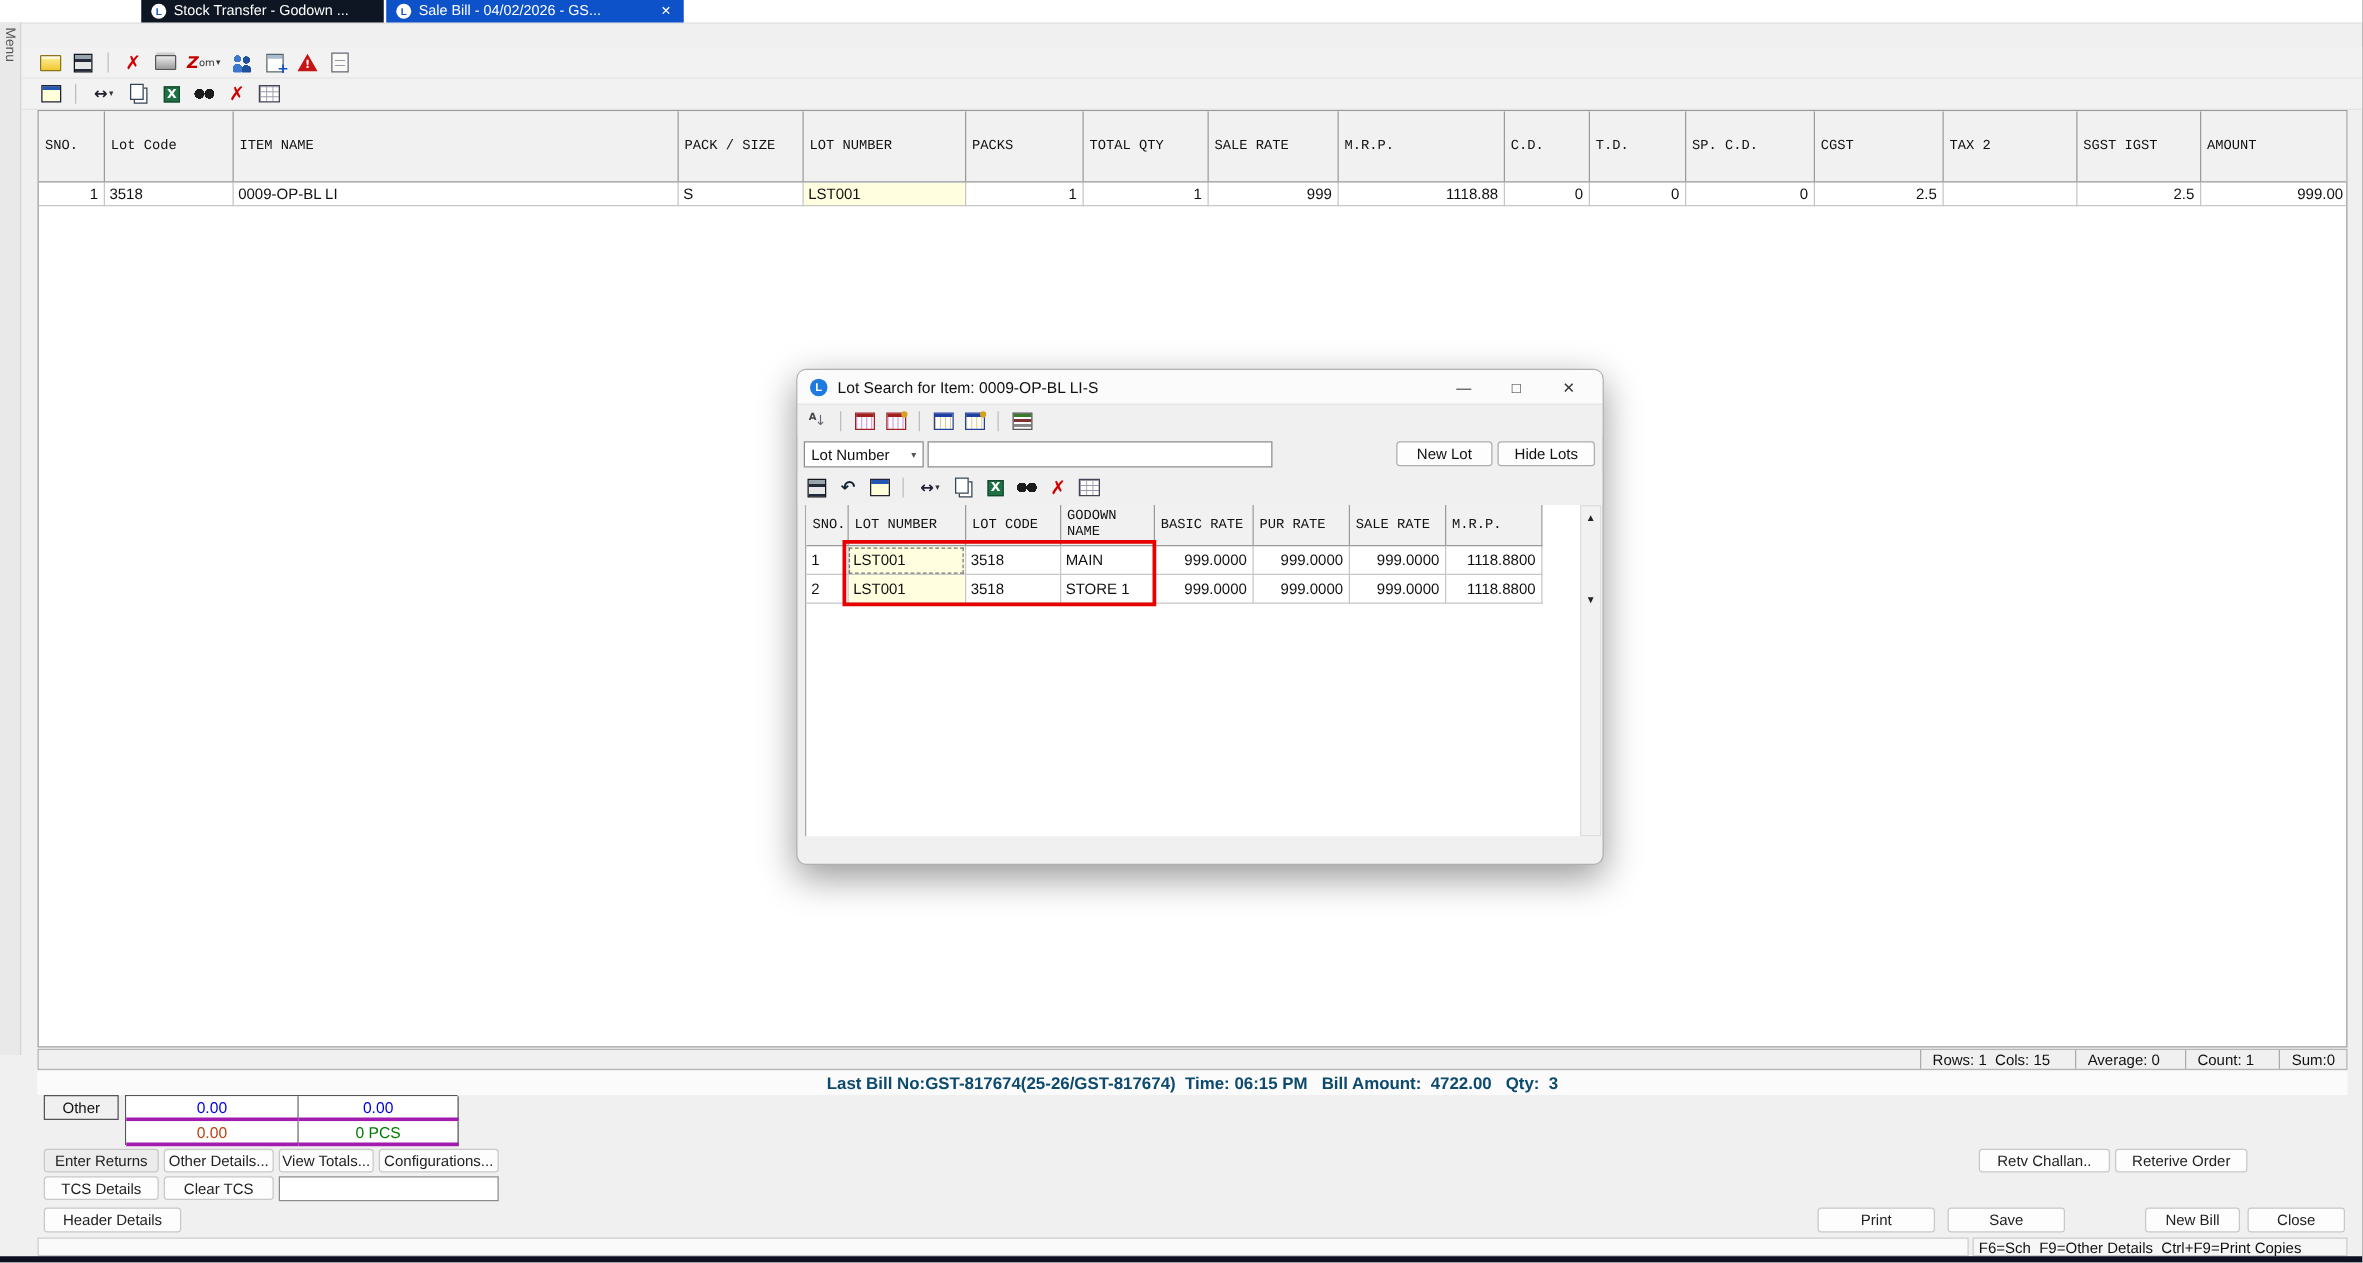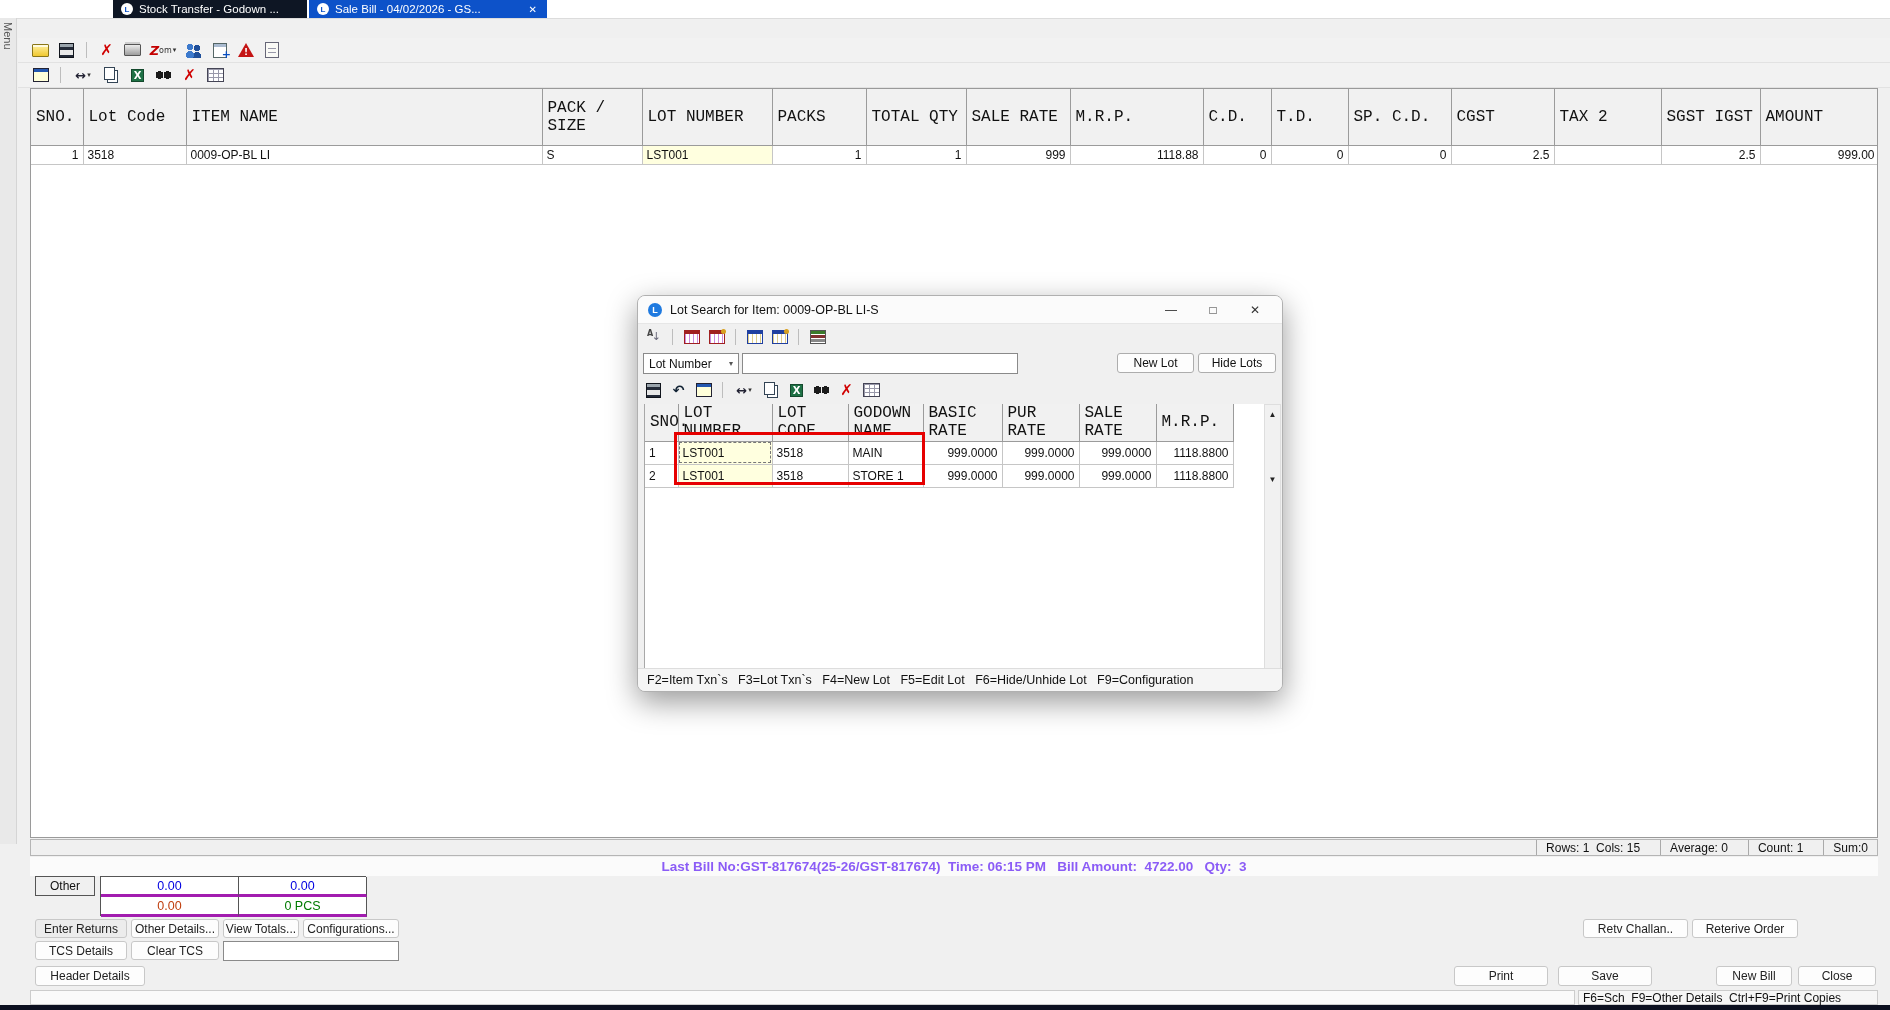--- a/index.html
+++ b/index.html
@@ -80,34 +80,34 @@
         background-size:100% 100%,4px 100%;}
   .icon-table-red-star::after,.icon-table-blue-star::after{content:"";position:absolute;right:1px;top:1px;width:5px;height:5px;
         background:#d8a020;border-radius:50%;}
   .icon-list::before{content:"";width:14px;height:12px;border:1px solid #555;
         background:linear-gradient(180deg,#3a7a2a 0 3px,#fff 3px 4px,#803030 4px 7px,#fff 7px 8px,#888 8px 11px,#fff 11px);}
 
   
   .gridbox{position:absolute;left:30px;top:88px;width:1848px;height:750px;background:#fff;border:1px solid #9a9a9a;box-sizing:border-box;overflow:hidden;}
   table.grid{border-collapse:collapse;table-layout:fixed;}
   table.grid th{background:#f1f1f1;border-right:1px solid #9b9b9b;border-bottom:1px solid #9b9b9b;
-        font-family:"Liberation Mono","DejaVu Sans Mono",monospace;font-weight:normal;font-size:16px;
+        font-family:"Liberation Mono","DejaVu Sans Mono",monospace;font-weight:normal;font-size:11px;
         text-align:left;padding:0 5px;vertical-align:middle;}
   table.grid td{border-right:1px solid #c6c6c6;border-bottom:1px solid #c6c6c6;padding:0 4px;
         font-size:12px;white-space:nowrap;overflow:hidden;}
   .maingrid th{height:56px;} .maingrid td{height:18px;}
   td.num{text-align:right;} td.hl{background:#ffffdf;}
   td.focus{outline:1px dashed #777;outline-offset:-2px;}
 
   
   .gridstatus{position:absolute;left:30px;top:839px;width:1848px;height:17px;background:#f0f0f0;border:1px solid #b5b5b5;
         box-sizing:border-box;display:flex;justify-content:flex-end;align-items:center;font-size:12px;gap:11px;}
   .gridstatus .cell{border-left:1px solid #aaa;padding:0 9px;height:100%;display:flex;align-items:center;white-space:pre;}
   .lastbill{position:absolute;left:30px;top:857px;width:1848px;height:19px;background:#fbfbfb;display:flex;
-        align-items:center;justify-content:center;color:#8b5cf6;font-weight:bold;font-size:13.5px;white-space:pre;}
+        align-items:center;justify-content:center;color:#0c4a6e;font-weight:bold;font-size:13.5px;white-space:pre;}
 
   
   .totals-label{position:absolute;left:35px;top:876px;width:60px;height:20px;border:1px solid #555;background:#f0f0f0;
         display:flex;align-items:center;justify-content:center;font-size:12px;box-sizing:border-box;}
   .totals-table{position:absolute;left:100px;top:876px;width:266px;height:40px;display:grid;
         grid-template-columns:138px 128px;grid-template-rows:20px 20px;border-left:1px solid #555;border-top:1px solid #555;box-sizing:border-box;}
   .totals-table .tcell{border-right:1px solid #555;border-bottom:3px solid #a21caf;display:flex;align-items:center;
         justify-content:center;font-weight:normal;font-size:12.5px;background:#fff;}
   .t-blue{color:#0000e0;} .t-red{color:#c04010;} .t-green{color:#007a00;}
 
@@ -403,16 +403,15 @@
         </table>
     </div>
 
     <div class="dlg-scroll">
       <span class="sb-arrow sb-up">▲</span>
       <span class="sb-arrow sb-down">▼</span>
     </div>
 
     <div class="red-annotation"></div>
 
-    <div class="dlg-footer">F2=Item Txn`s   F3=Lot Txn`s   F4=New Lot   F5=Edit Lot   F6=Hide/Unhide Lot   F9=Configuration</div>
   </div>
 
 </div>
 
 </body></html>

